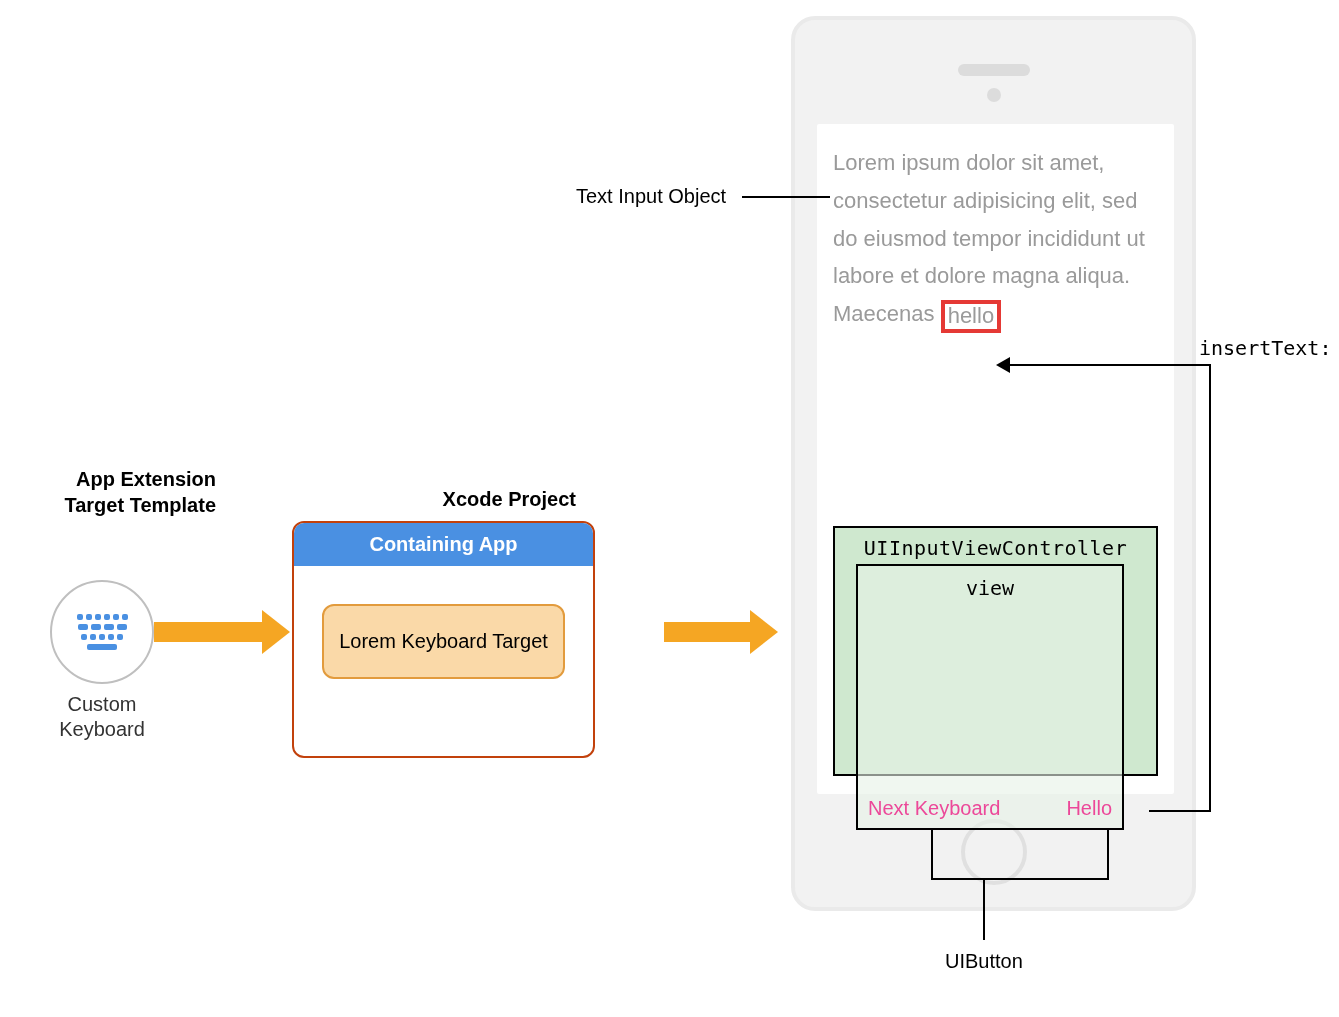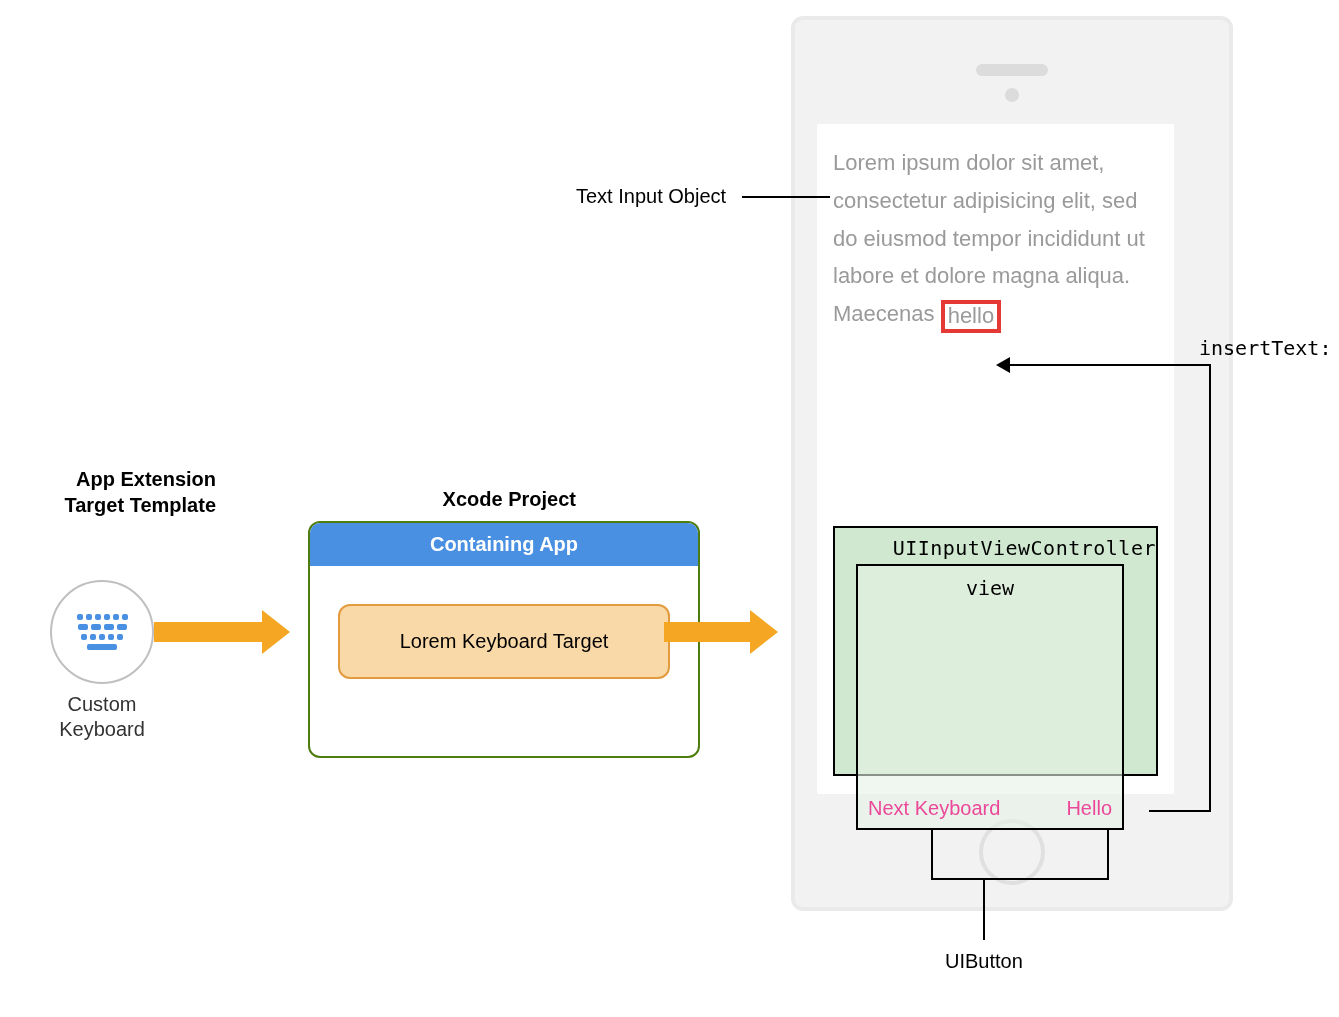--- a/index.html
+++ b/index.html
@@ -49,26 +49,25 @@
 
   
   #title-left { position: absolute; left: 16px; top: 466px; width: 200px; }
   #title-mid  { position: absolute; left: 376px; top: 486px; width: 200px; }
   #title-right{ position: absolute; left: 826px; top: 486px; width: 220px; }
 
   
   #xcode-box {
     position: absolute;
     left: 292px; top: 521px;
-    width: 392px; height: 237px;
-    border: 2px solid #4d7c0f;
+    width: 303px; height: 237px;
+    border: 2px solid #c2410c;
     border-radius: 12px;
     background: #fff;
     overflow: hidden;
-    margin-left: 16px;
   }
   #xcode-header {
     background: #4a90e2;
     color: #fff;
     font-weight: 700;
     font-size: 20px;
     text-align: center;
     padding: 10px 0;
   }
   #xcode-body { padding: 38px 28px; }
@@ -79,23 +78,23 @@
     color: #000;
     font-size: 20px;
     text-align: center;
     padding: 24px 10px;
   }
 
   
   #phone {
     position: absolute;
     left: 791px; top: 16px;
-    width: 442px; height: 895px;
+    width: 405px; height: 895px;
     border: 4px solid #eaeaea;
-    border-radius: 12px;
+    border-radius: 24px;
     background: #f2f2f2;
   }
   #phone-speaker {
     position: absolute;
     left: 50%; top: 44px; transform: translateX(-50%);
     width: 72px; height: 12px;
     background: #dcdcdc;
     border-radius: 6px;
   }
   #phone-camera {
@@ -140,21 +139,21 @@
   #uivc {
     position: absolute;
     left: 16px; top: 402px;
     width: 325px; height: 250px;
     border: 2px solid #000;
     background: #cfe8cf;
   }
   #uivc-label {
     position: absolute;
     left: 0; right: 0; top: 8px;
-    text-align: right;
+    text-align: center;
     font-size: 20px;
     letter-spacing: 0.5px;
   }
   
   #view-box {
     position: absolute;
     left: 856px; top: 564px;
     width: 268px; height: 266px;
     background: rgba(230, 242, 230, 0.6);
     border: 2px solid #000;

